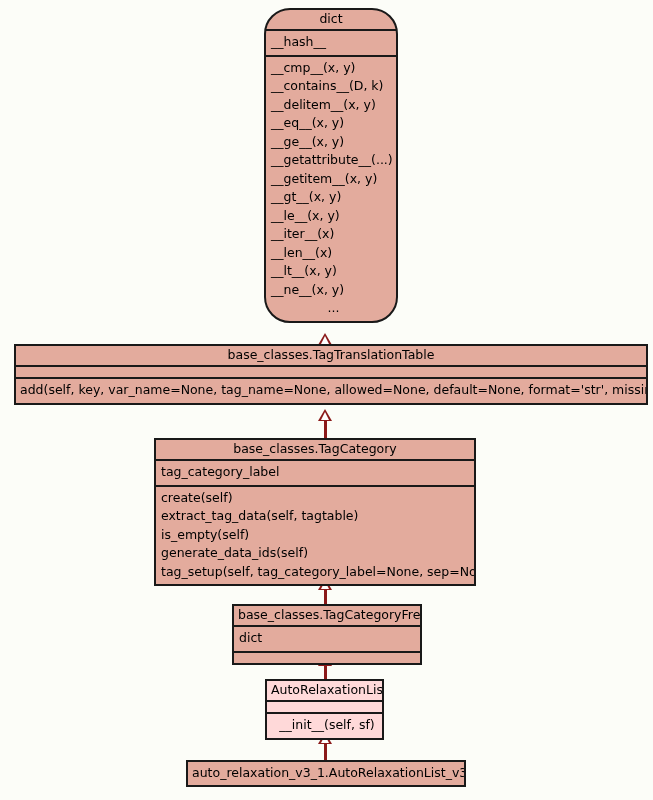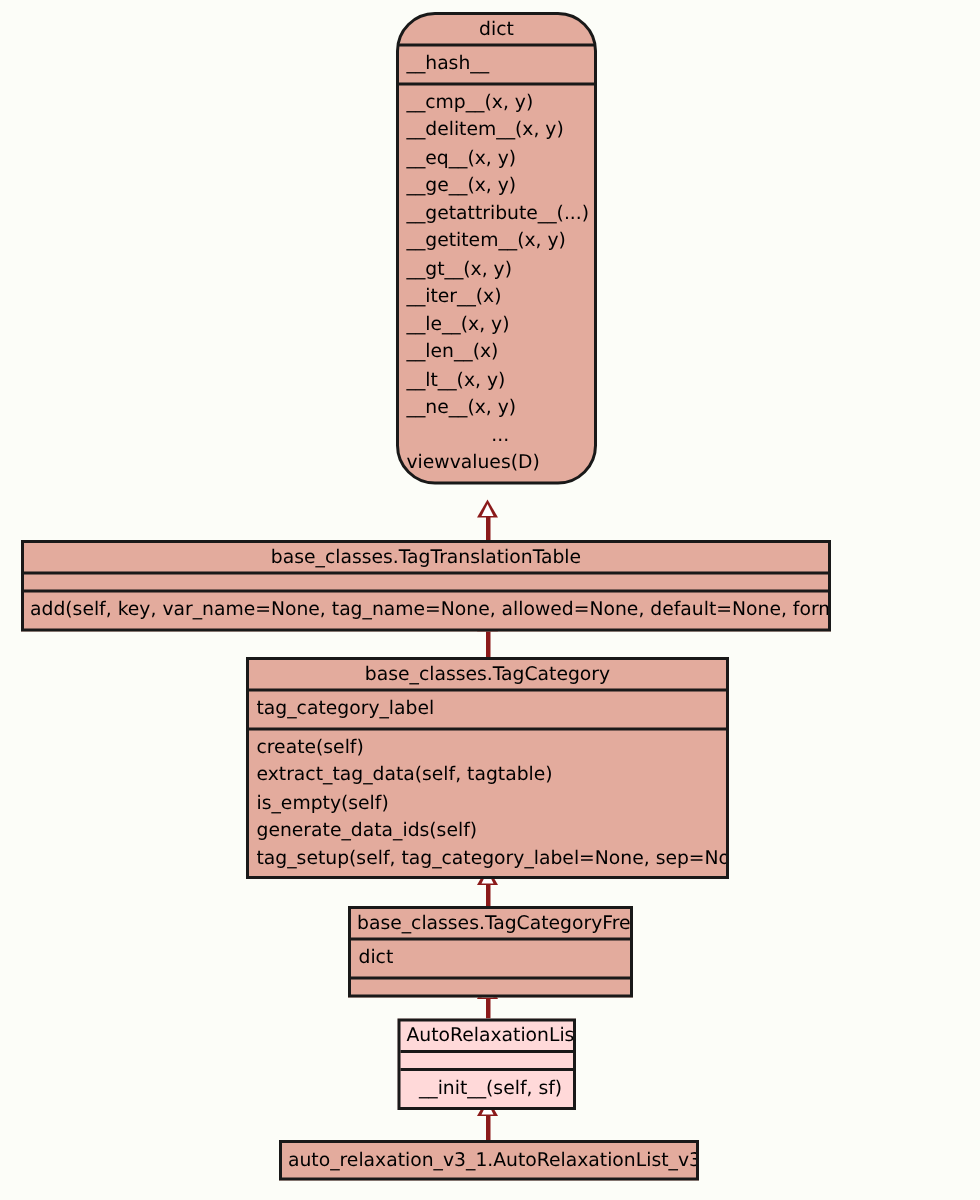--- a/index.html
+++ b/index.html
@@ -108,53 +108,53 @@
 
   <div class="uml-class" style="left:264px; top:8px; width:134px;border-radius:26px;">
     <div class="uml-title">dict</div>
     <div class="uml-sep"></div>
     <div class="uml-compartment">
       <div class="uml-row">__hash__</div>
     </div>
     <div class="uml-sep"></div>
     <div class="uml-compartment">
       <div class="uml-row">__cmp__(x, y)</div>
+      <div class="uml-row">__contains__(D, k)</div>
       <div class="uml-row">__delitem__(x, y)</div>
       <div class="uml-row">__eq__(x, y)</div>
       <div class="uml-row">__ge__(x, y)</div>
       <div class="uml-row">__getattribute__(...)</div>
       <div class="uml-row">__getitem__(x, y)</div>
       <div class="uml-row">__gt__(x, y)</div>
+      <div class="uml-row">__le__(x, y)</div>
       <div class="uml-row">__iter__(x)</div>
-      <div class="uml-row">__le__(x, y)</div>
       <div class="uml-row">__len__(x)</div>
       <div class="uml-row">__lt__(x, y)</div>
       <div class="uml-row">__ne__(x, y)</div>
       <div class="uml-row center">...</div>
-      <div class="uml-row">viewvalues(D)</div>
     </div>
   </div>
 
   <div class="gen-line" style="left:324px; top:344px; height:17px;"></div>
   <div class="gen-arrow" style="left:318px; top:333px;"></div>
 
-  <div class="uml-class" style="left:14px; top:360px; width:540px;">
+  <div class="uml-class" style="left:14px; top:344px; width:634px;">
     <div class="uml-title">base_classes.TagTranslationTable</div>
     <div class="uml-sep"></div>
     <div class="uml-compartment empty"></div>
     <div class="uml-sep"></div>
     <div class="uml-compartment">
       <div class="uml-row nowrap-fit">add(self, key, var_name=None, tag_name=None, allowed=None, default=None, format='str', missing=True)</div>
     </div>
   </div>
 
   <div class="gen-line" style="left:324px; top:420px; height:18px;"></div>
   <div class="gen-arrow" style="left:318px; top:409px;"></div>
 
-  <div class="uml-class" style="left:164px; top:438px; width:322px;">
+  <div class="uml-class" style="left:154px; top:438px; width:322px;">
     <div class="uml-title">base_classes.TagCategory</div>
     <div class="uml-sep"></div>
     <div class="uml-compartment">
       <div class="uml-row">tag_category_label</div>
     </div>
     <div class="uml-sep"></div>
     <div class="uml-compartment">
       <div class="uml-row">create(self)</div>
       <div class="uml-row">extract_tag_data(self, tagtable)</div>
       <div class="uml-row">is_empty(self)</div>

